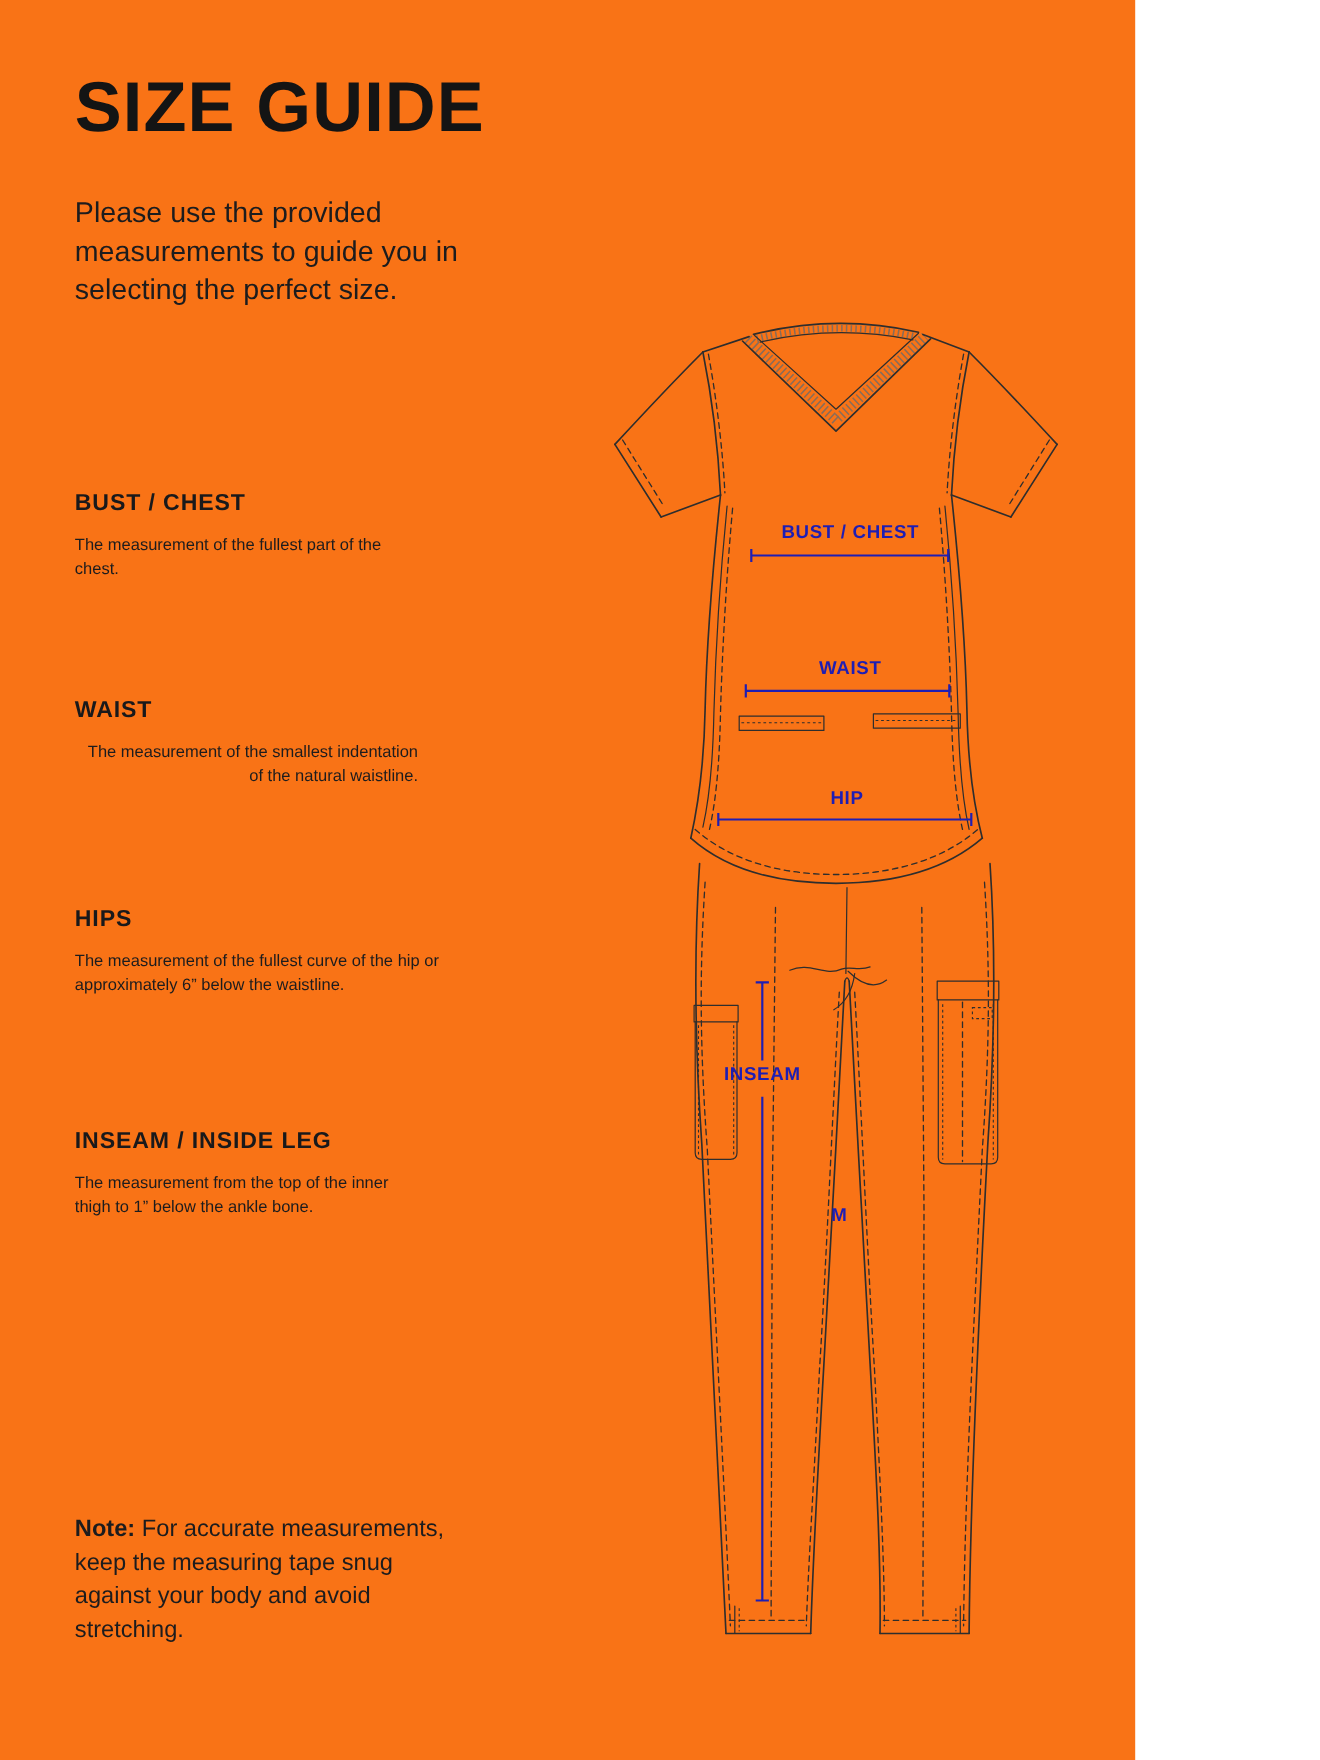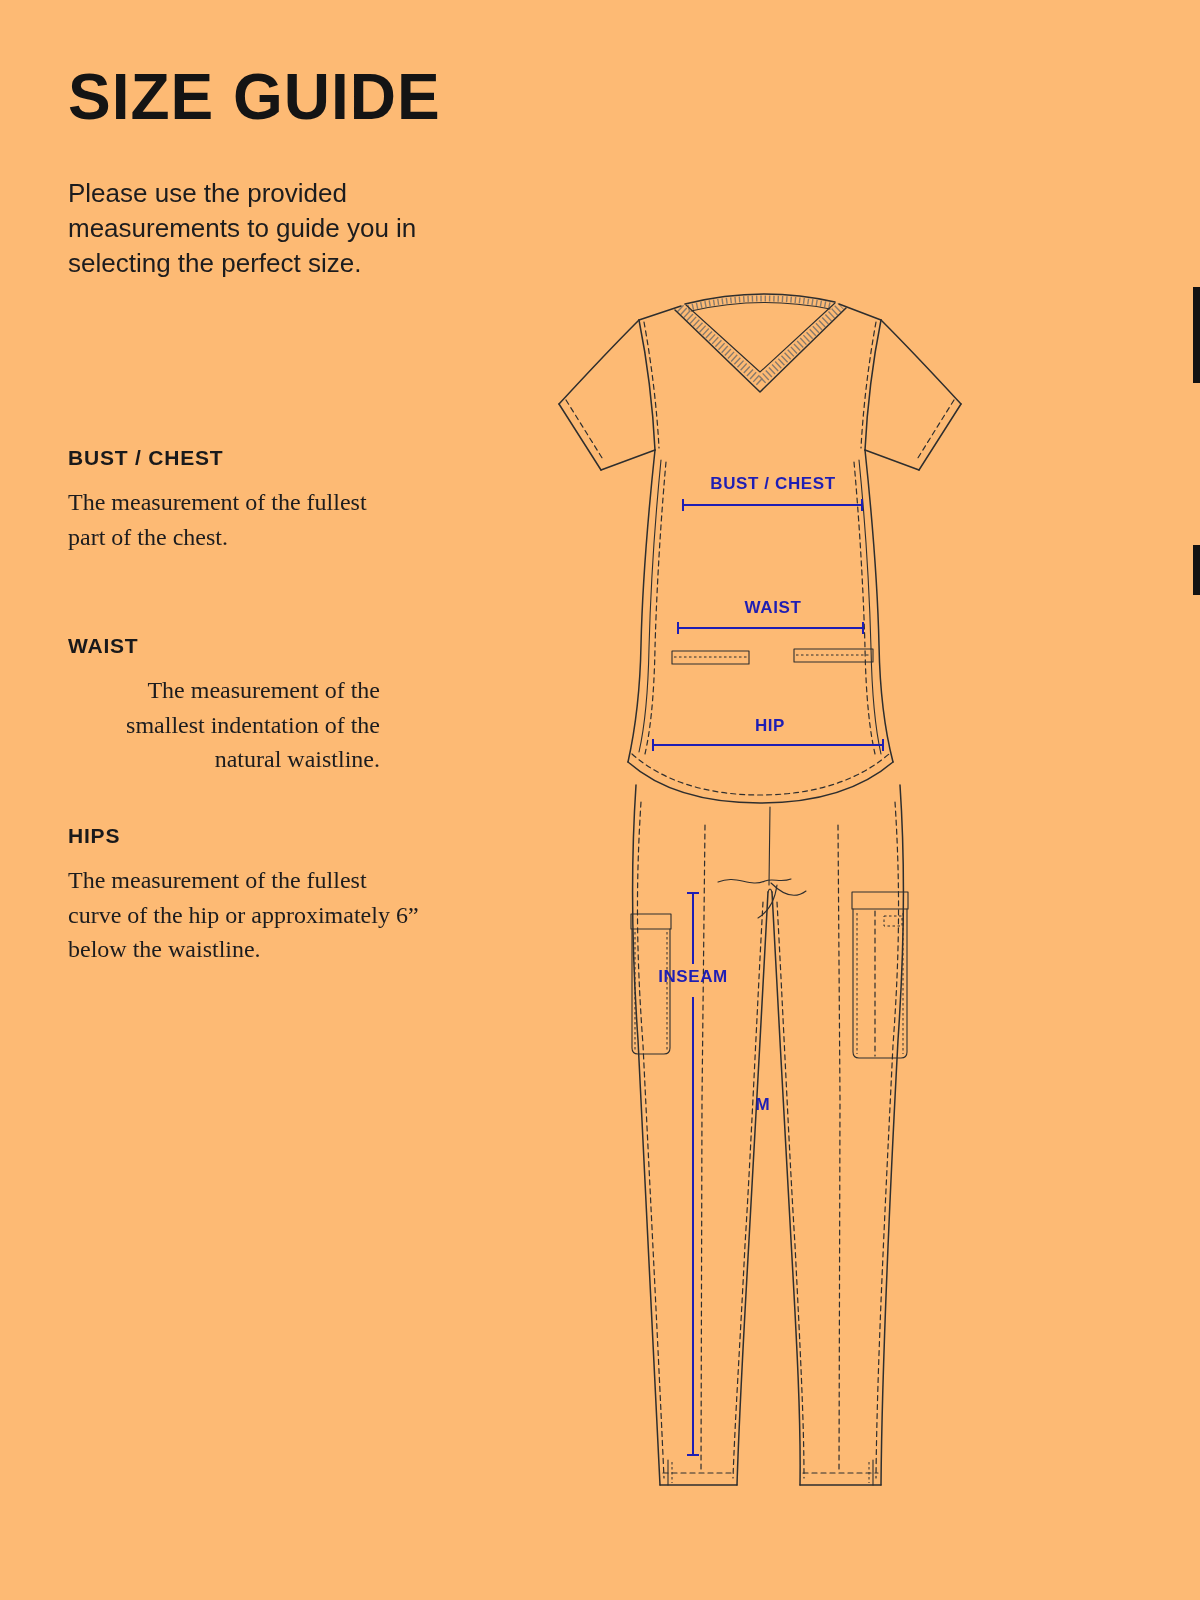--- a/index.html
+++ b/index.html
@@ -1,25 +1,25 @@
 <!DOCTYPE html>
 <html style="--accent: #1e1eb4; --line: #2e2e2e;"><head>
 <meta charset="utf-8">
 <style>
   html,body{margin:0;padding:0;background:#ffffff;}
-  .page{position:relative;width:1200px;height:1600px;background:#fdba74;overflow:hidden;
+  .page{position:relative;width:1032px;height:1600px;background:#f97316;overflow:hidden;
         font-family:"Liberation Sans",sans-serif;color:#1c1c1e;}
   .abs{position:absolute;}
 
   .t-title{left:68px;top:60px;font-size:64px;font-weight:700;letter-spacing:1px;color:#141414;margin:0;}
   .t-intro{left:68px;top:176px;width:434px;font-size:26px;line-height:1.34;margin:0;}
 
   .def{left:68px;}
   .def h2{font-size:21px;font-weight:700;letter-spacing:.8px;color:#19191b;margin:0 0 15px 0;}
-  .def p{font-size:24px;line-height:1.44;margin:0;font-family:Liberation Serif, serif;}
+  .def p{font-size:15px;line-height:1.44;margin:0;}
   .def-0{top:446px;} .def-0 p{width:300px;}
   .def-1{top:634px;} .def-1 p{width:312px;text-align:right;}
   .def-2{top:824px;} .def-2 p{width:352px;}
   .def-3{top:1026px;} .def-3 p{width:318px;}
 
   .note{left:68px;top:1374px;width:348px;font-size:21.5px;line-height:1.43;margin:0;}
   .note strong{font-weight:700;}
 
   .edge-mark{left:1193px;width:7px;background:#121212;}
   .edge-mark.m1{top:287px;height:96px;}
@@ -53,21 +53,27 @@
   <div class="abs def def-1">
     <h2>WAIST</h2>
     <p>The measurement of the smallest indentation of the natural waistline.</p>
   </div>
 
   <div class="abs def def-2">
     <h2>HIPS</h2>
     <p>The measurement of the fullest curve of the hip or approximately 6” below the waistline.</p>
   </div>
 
+  <div class="abs def def-3">
+    <h2>INSEAM / INSIDE LEG</h2>
+    <p>The measurement from the top of the inner thigh to 1” below the ankle bone.</p>
+  </div>
 
+  <p class="abs note"><strong>Note:</strong>
+    <span>For accurate measurements, keep the measuring tape snug against your body and avoid stretching.</span></p>
 
   <svg class="abs sketch" width="460" height="1250" viewBox="0 0 460 1250" xmlns="http://www.w3.org/2000/svg">
 
     <g>
 
       <g>
         <path class="rib2" d="M153,28 Q225,10 298,26"></path>
         <path class="ln" d="M150,24 Q225,5 300,22"></path>
         <path class="ln thin" d="M156,31 Q225,15 295,29"></path>
         <path class="rib" d="M145,28 L225,102 L306,26"></path>

